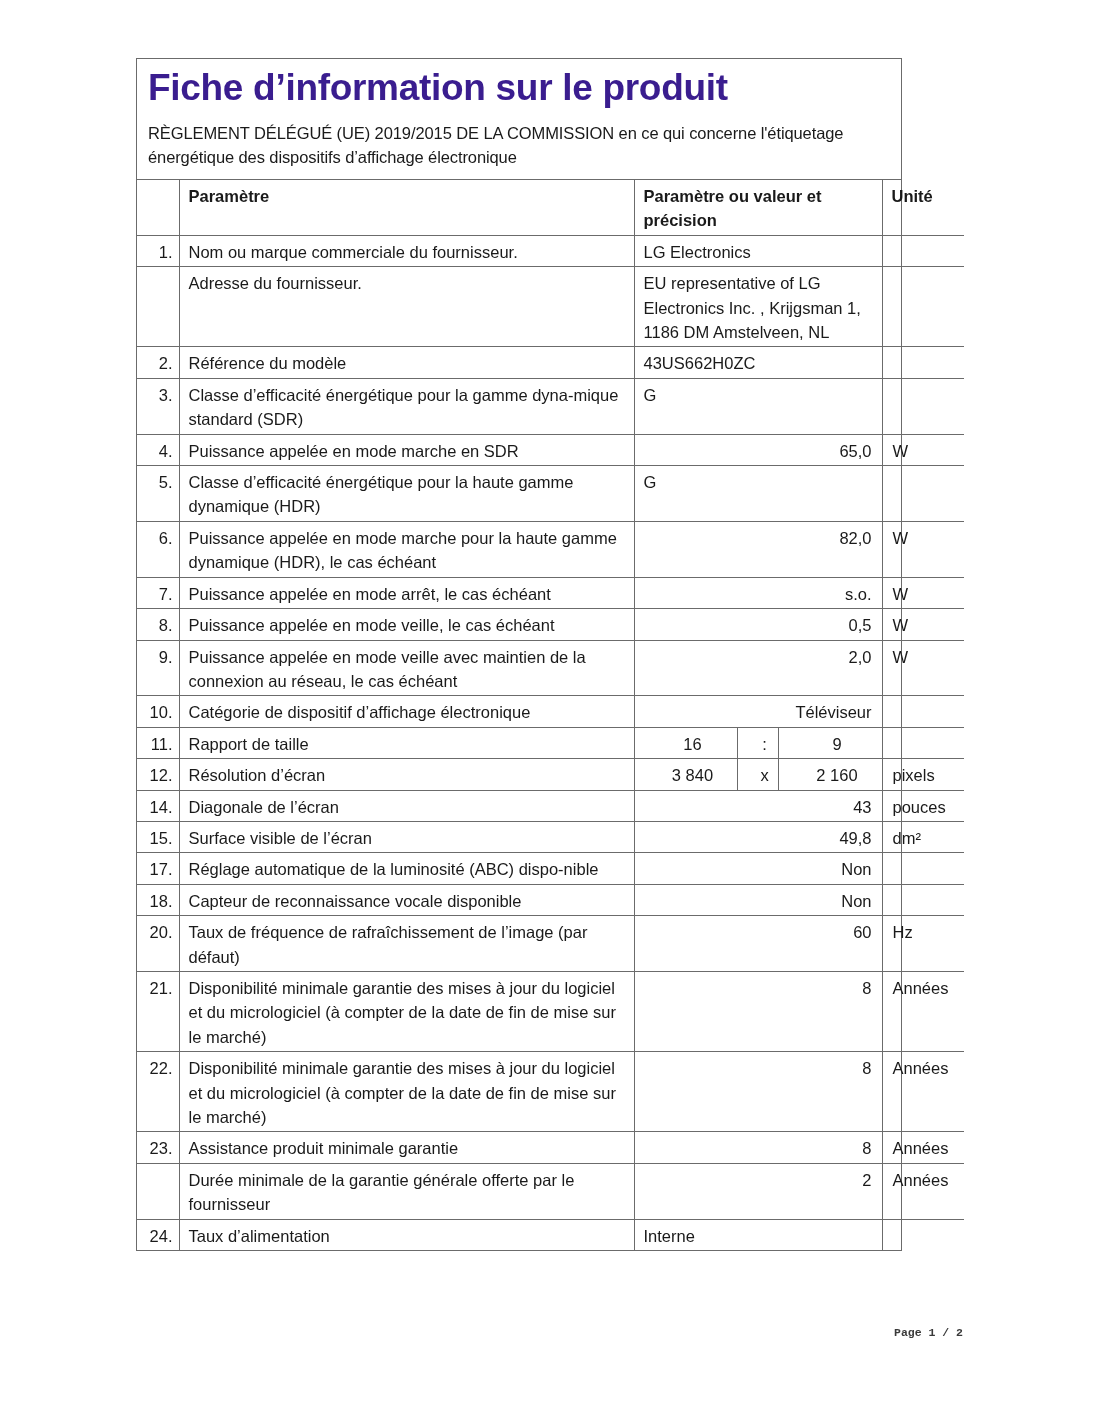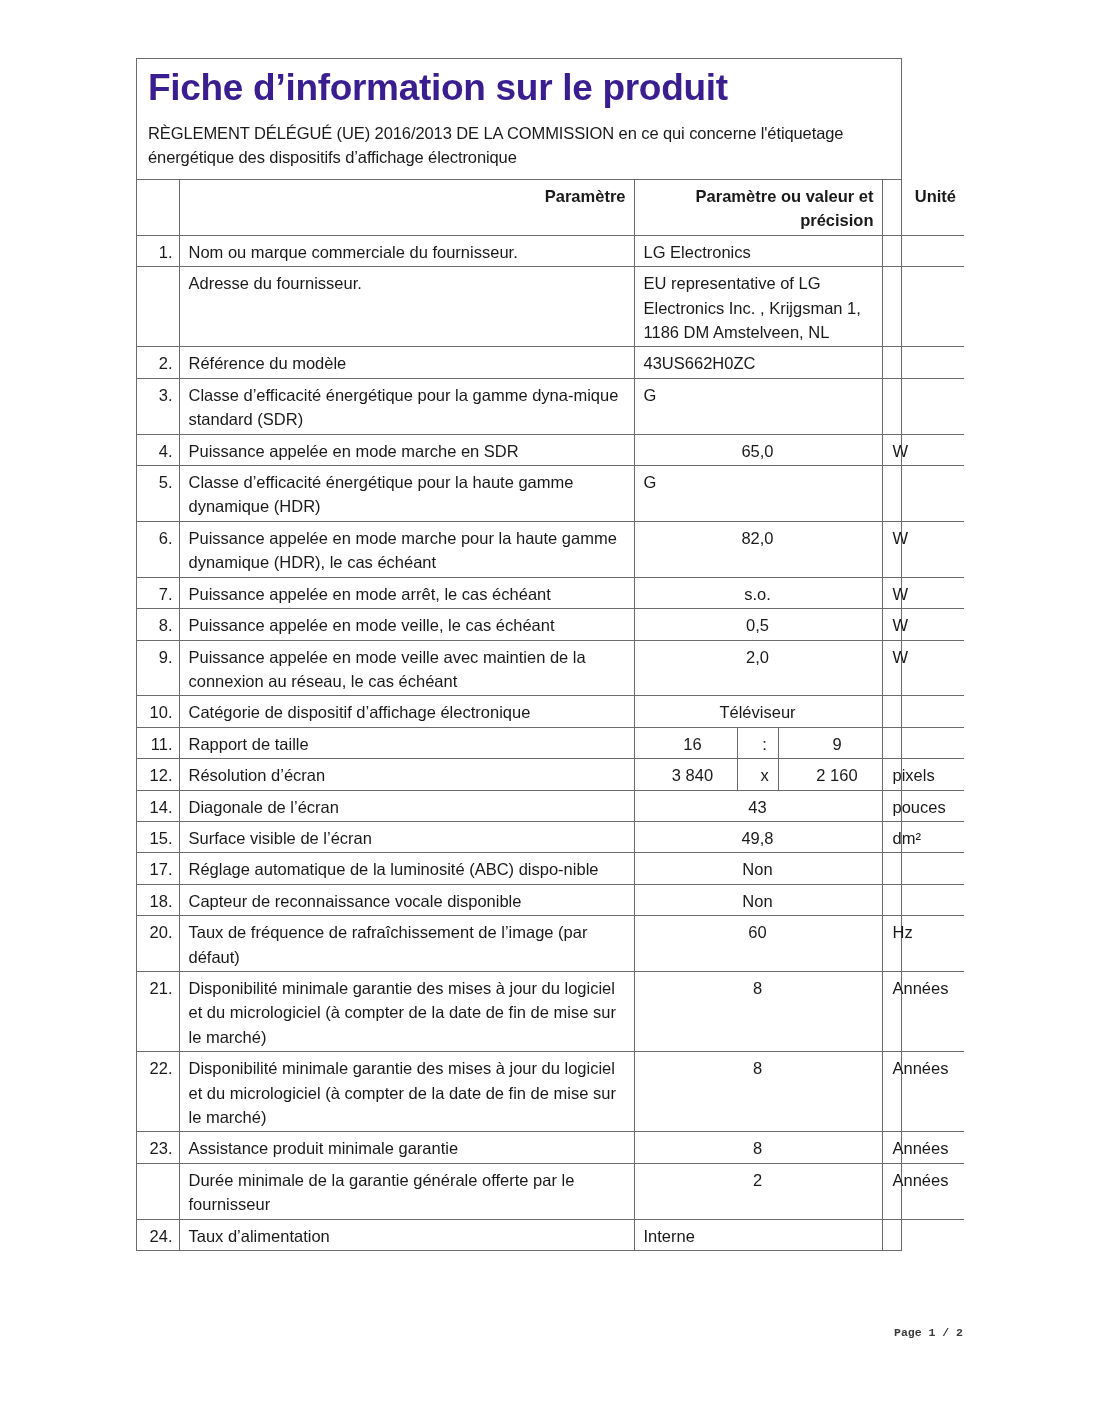--- a/index.html
+++ b/index.html
@@ -7,34 +7,34 @@
   .sheet { position:absolute; left:136px; top:58px; width:766px; border:1.5px solid #6b6b6b; box-sizing:border-box; }
   .head { padding:4px 10px 10px 11px; border-bottom:1.5px solid #6b6b6b; }
   .title { font-family:"Liberation Sans", sans-serif; font-weight:bold; font-size:37px; color:#3a1d8f; letter-spacing:-0.3px; line-height:50px; margin:0 0 8px 0; }
   .subtitle { font-size:16.5px; line-height:24px; color:#1a1a1a; letter-spacing:-0.1px; }
   table { border-collapse:collapse; width:100%; table-layout:fixed; font-size:16.5px; }
   td, th { border:1.5px solid #6b6b6b; vertical-align:top; padding:4px 8px 2px 9px; line-height:24.4px; font-weight:normal; text-align:left; }
   tr:first-child td, tr:first-child th { border-top:none; }
   tr:last-child td { border-bottom:none; }
   td:first-child, th:first-child { border-left:none; }
   td:last-child, th:last-child { border-right:none; }
-  th { font-weight:bold;text-align:right; }
+  th { font-weight:bold; }
   td.num { text-align:right; padding-right:6px; padding-left:2px; }
-  td.val-right { text-align:center; padding-right:10px; }
+  td.val-right { text-align:right; padding-right:10px; }
   td.center { text-align:center; padding-left:16px; padding-right:2px; }
   td.unit { padding-left:10px; }
   .footer { position:absolute; right:137px; top:1326px; font-size:11.5px; color:#3a3a3a; font-weight:bold;font-family:Liberation Mono, monospace; }
 </style>
 </head>
 <body>
 
 <div class="sheet">
   <div class="head">
     <h1 class="title">Fiche d’information sur le produit</h1>
-    <div class="subtitle">RÈGLEMENT DÉLÉGUÉ (UE) 2016/2013 DE LA COMMISSION en ce qui concerne l'étiquetage énergétique des dispositifs d’affichage électronique</div>
+    <div class="subtitle">RÈGLEMENT DÉLÉGUÉ (UE) 2019/2015 DE LA COMMISSION en ce qui concerne l'étiquetage énergétique des dispositifs d’affichage électronique</div>
   </div>
   <table>
     <colgroup>
       <col style="width:42px">
       <col style="width:455px">
       <col style="width:103px">
       <col style="width:41px">
       <col style="width:104px">
       <col style="width:82px">
     </colgroup>

